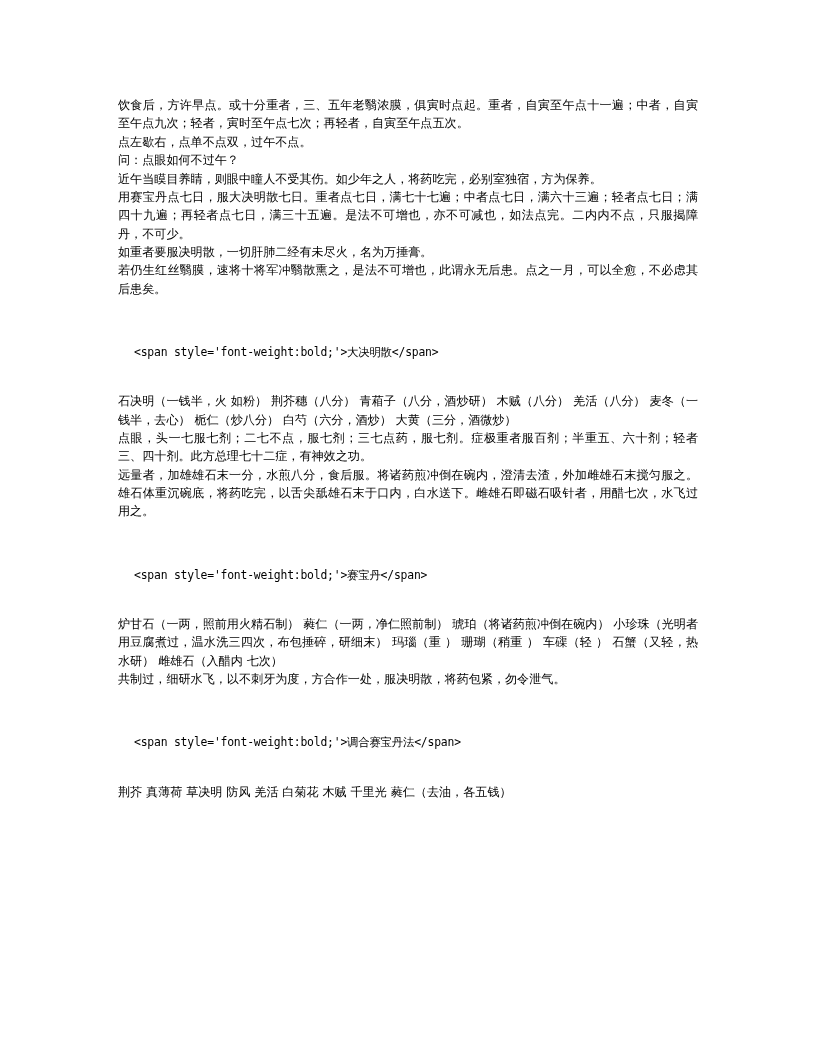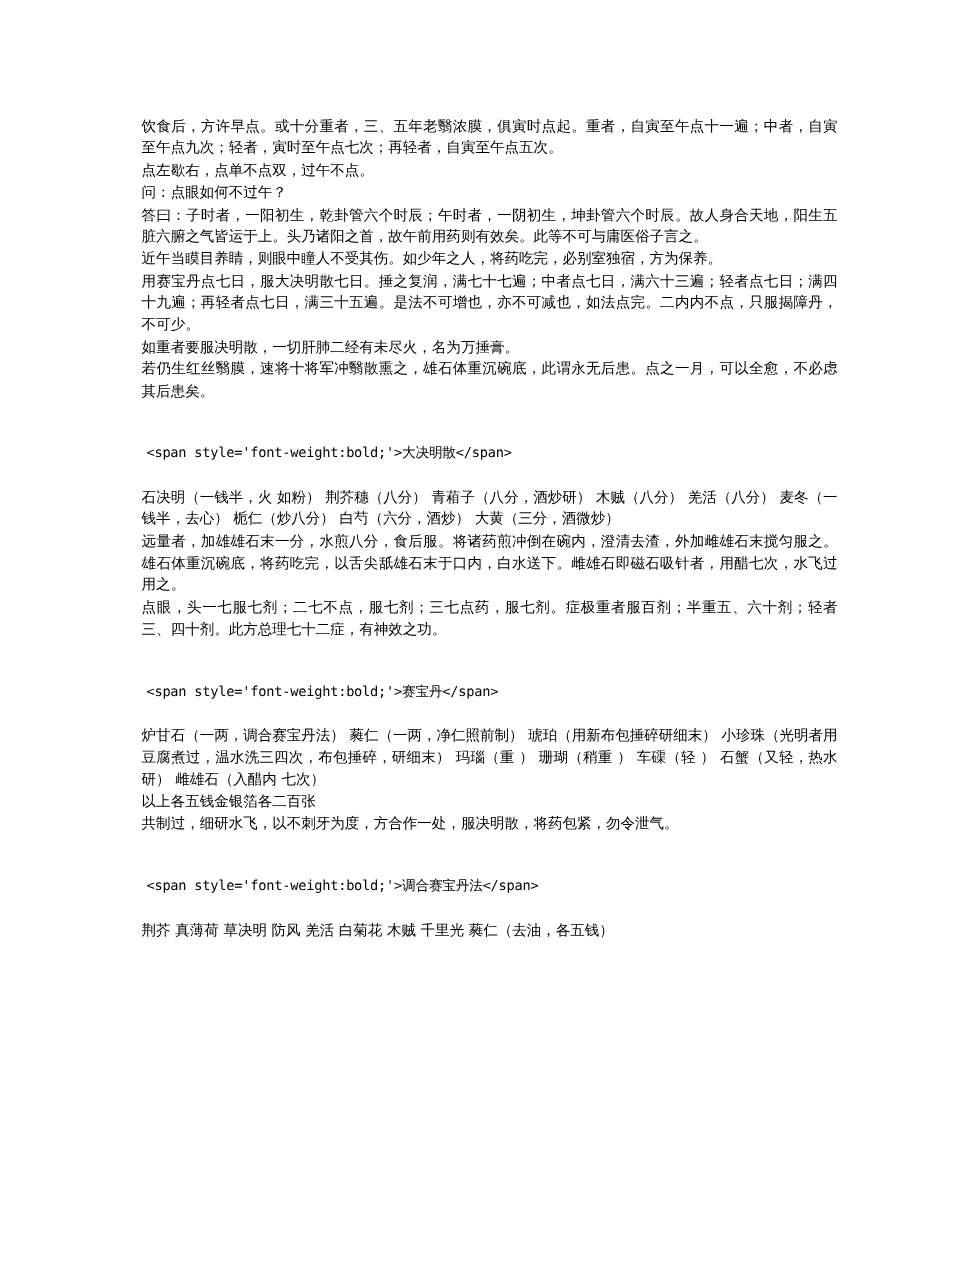--- a/index.html
+++ b/index.html
@@ -30,52 +30,50 @@
     white-space: pre-wrap;
     word-break: break-all;
   }
   .spacer {
     height: 15px;
   }
   .spacer-lg {
     height: 30px;
   }
   .raw-tag {
-    margin: 4px;
+    margin: 16px;
     font-family: "DejaVu Sans Mono", "Liberation Mono", monospace;
     font-size: 11.4px;
     line-height: 1.5;
     letter-spacing: -0.2px;
     white-space: pre-wrap;
     word-break: break-all;
   }
 </style>
 </head>
 <body>
 
 <div class="page">
   <div class="doc-body" id="doc-body">
       <p class="para">饮食后，方许早点。或十分重者，三、五年老翳浓膜，俱寅时点起。重者，自寅至午点十一遍；中者，自寅至午点九次；轻者，寅时至午点七次；再轻者，自寅至午点五次。</p>
       <p class="para">点左歇右，点单不点双，过午不点。</p>
       <p class="para">问：点眼如何不过午？</p>
-      <p class="para">答曰：子时者，一阳初生，乾卦管六个时辰；午时者，一阴初生，坤卦管六个时辰。故人身合天地，阳生五脏六腑之气皆运于上。头乃诸阳之首，故午前用药则有效矣。此等不可与庸医俗子言之。</p>
       <p class="para">近午当瞙目养睛，则眼中瞳人不受其伤。如少年之人，将药吃完，必别室独宿，方为保养。</p>
-      <p class="para">用赛宝丹点七日，服大决明散七日。捶之复润，满七十七遍；中者点七日，满六十三遍；轻者点七日；满四十九遍；再轻者点七日，满三十五遍。是法不可增也，亦不可减也，如法点完。二内内不点，只服揭障丹，不可少。</p>
+      <p class="para">用赛宝丹点七日，服大决明散七日。重者点七日，满七十七遍；中者点七日，满六十三遍；轻者点七日；满四十九遍；再轻者点七日，满三十五遍。是法不可增也，亦不可减也，如法点完。二内内不点，只服揭障丹，不可少。</p>
       <p class="para">如重者要服决明散，一切肝肺二经有未尽火，名为万捶膏。</p>
-      <p class="para">若仍生红丝翳膜，速将十将军冲翳散熏之，雄石体重沉碗底，此谓永无后患。点之一月，可以全愈，不必虑其后患矣。</p>
+      <p class="para">若仍生红丝翳膜，速将十将军冲翳散熏之，是法不可增也，此谓永无后患。点之一月，可以全愈，不必虑其后患矣。</p>
       <div class="spacer-lg"></div>
       <p class="raw-tag">&lt;span style='font-weight:bold;'&gt;大决明散&lt;/span&gt;</p>
       <div class="spacer"></div>
       <p class="para">石决明（一钱半，火 如粉） 荆芥穗（八分） 青葙子（八分，酒炒研） 木贼（八分） 羌活（八分） 麦冬（一钱半，去心） 栀仁（炒八分） 白芍（六分，酒炒） 大黄（三分，酒微炒）</p>
+      <p class="para">点眼，头一七服七剂；二七不点，服七剂；三七点药，服七剂。症极重者服百剂；半重五、六十剂；轻者三、四十剂。此方总理七十二症，有神效之功。</p>
       <p class="para">远量者，加雄雄石末一分，水煎八分，食后服。将诸药煎冲倒在碗内，澄清去渣，外加雌雄石末搅匀服之。雄石体重沉碗底，将药吃完，以舌尖舐雄石末于口内，白水送下。雌雄石即磁石吸针者，用醋七次，水飞过用之。</p>
-      <p class="para">点眼，头一七服七剂；二七不点，服七剂；三七点药，服七剂。症极重者服百剂；半重五、六十剂；轻者三、四十剂。此方总理七十二症，有神效之功。</p>
       <div class="spacer-lg"></div>
       <p class="raw-tag">&lt;span style='font-weight:bold;'&gt;赛宝丹&lt;/span&gt;</p>
       <div class="spacer"></div>
-      <p class="para">炉甘石（一两，调合赛宝丹法） 蕤仁（一两，净仁照前制） 琥珀（用新布包捶碎研细末） 小珍珠（光明者用豆腐煮过，温水洗三四次，布包捶碎，研细末） 玛瑙（重 ） 珊瑚（稍重 ） 车磲（轻 ） 石蟹（又轻，热水研） 雌雄石（入醋内 七次）</p>
-      <p class="para">以上各五钱金银箔各二百张</p>
+      <p class="para">炉甘石（一两，照前用火精石制） 蕤仁（一两，净仁照前制） 琥珀（将诸药煎冲倒在碗内） 小珍珠（光明者用豆腐煮过，温水洗三四次，布包捶碎，研细末） 玛瑙（重 ） 珊瑚（稍重 ） 车磲（轻 ） 石蟹（又轻，热水研） 雌雄石（入醋内 七次）</p>
       <p class="para">共制过，细研水飞，以不刺牙为度，方合作一处，服决明散，将药包紧，勿令泄气。</p>
       <div class="spacer-lg"></div>
       <p class="raw-tag">&lt;span style='font-weight:bold;'&gt;调合赛宝丹法&lt;/span&gt;</p>
       <div class="spacer"></div>
       <p class="para">荆芥 真薄荷 草决明 防风 羌活 白菊花 木贼 千里光 蕤仁（去油，各五钱）</p>
     </div>
 </div>
 
 </body></html>

